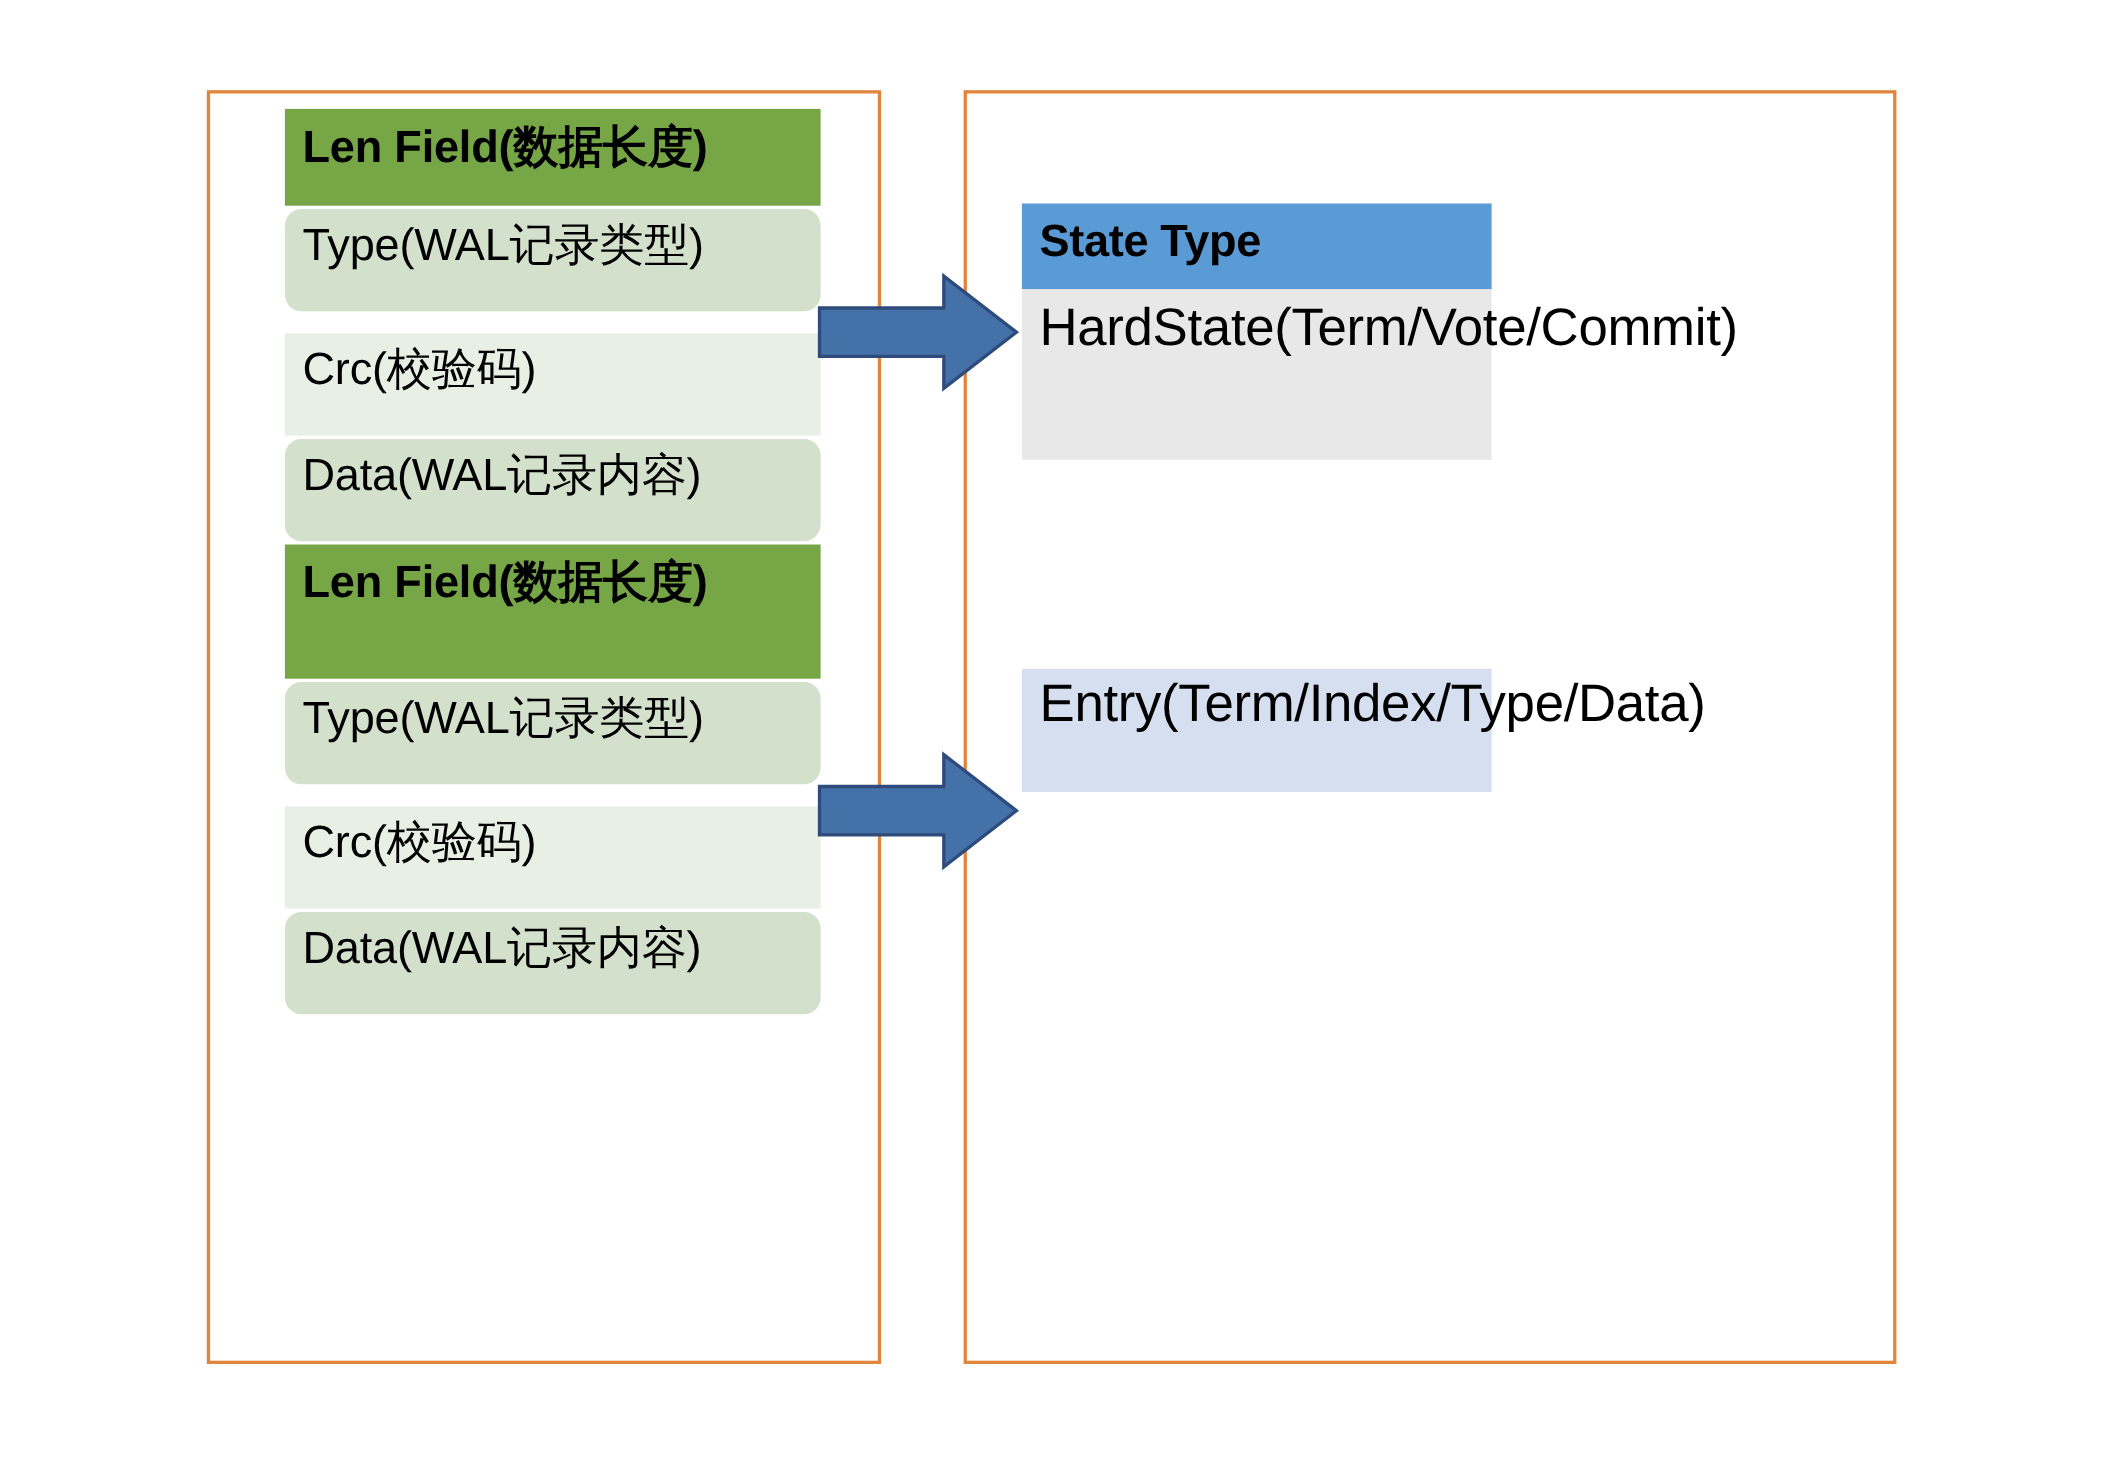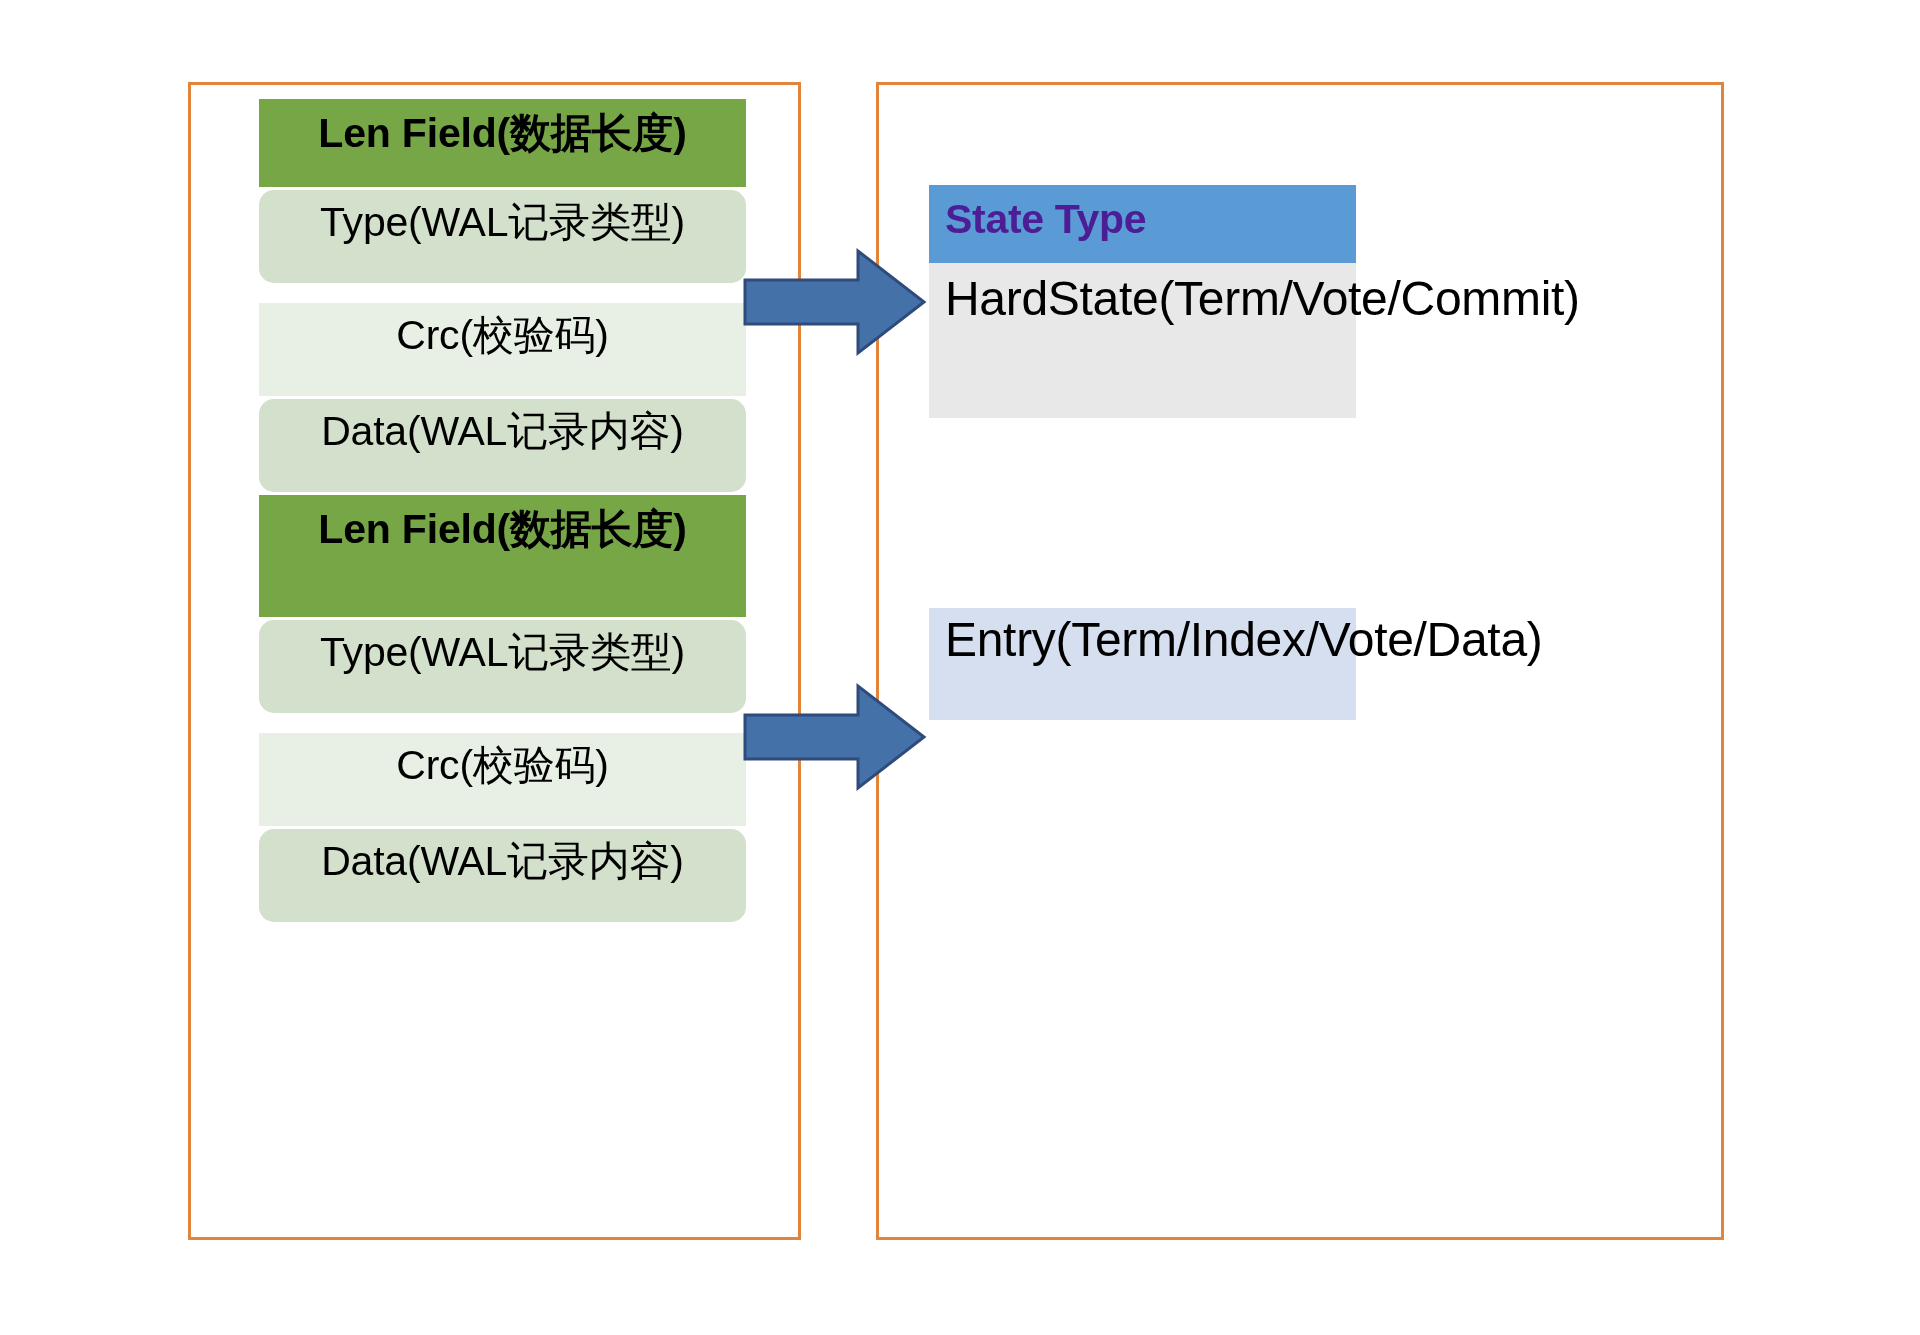--- a/index.html
+++ b/index.html
@@ -31,21 +31,20 @@
   }
   .panel-left  { left: 188px;  top: 82px; width: 613px;  height: 1158px; }
   .panel-right { left: 876px;  top: 82px; width: 848px;  height: 1158px; }
 
   
   .wal-list {
     position: absolute;
     left: 259px;
     top: 99px;
     width: 576px;
-    text-align: center;
   }
   .wal-row {
     box-sizing: border-box;
     width: 487px;
     padding: 8px 16px 0 16px;
     margin-bottom: 3px;
     font-size: 41px;
     line-height: 1.18;
     color: #000000;
     letter-spacing: -0.2px;
@@ -68,21 +67,21 @@
   }
   .wal-row.tall { height: 122px; }
 
   
   .type-card {
     position: absolute;
     width: 427px;
   }
   .type-card .card-head {
     background: #5B9BD5;
-    color: #4c1d95;
+    color: #000000;
     font-weight: bold;
     font-size: 41px;
     line-height: 1.0;
     padding: 14px 16px 16px 16px;
     box-sizing: border-box;
     letter-spacing: -0.3px;
   }
   .type-card .card-body {
     font-size: 48px;
     line-height: 1.16;
@@ -126,21 +125,21 @@
     <div class="wal-row body-b"><span>Crc(校验码)</span></div>
     <div class="wal-row body-a"><span>Data(WAL记录内容)</span></div>
   </div>
 
   <div class="type-card" id="card-state">
     <div class="card-head">State Type</div>
     <div class="card-body">HardState(Term/Vote/Commit)</div>
   </div>
 
   <div class="type-card" id="card-entry">
-    <div class="card-body">Entry(Term/Index/Vote/Data)</div>
+    <div class="card-body">Entry(Term/Index/Type/Data)</div>
   </div>
 
   <svg class="arrow-svg" id="arrow-state" viewBox="0 0 182 108">
     <polygon points="1,32 114,32 114,3 180,54 114,105 114,76 1,76" fill="#4472A8" stroke="#2E4B7C" stroke-width="3" stroke-linejoin="miter"></polygon>
   </svg>
 
   <svg class="arrow-svg" id="arrow-entry" viewBox="0 0 182 108">
     <polygon points="1,32 114,32 114,3 180,54 114,105 114,76 1,76" fill="#4472A8" stroke="#2E4B7C" stroke-width="3" stroke-linejoin="miter"></polygon>
   </svg>
 

